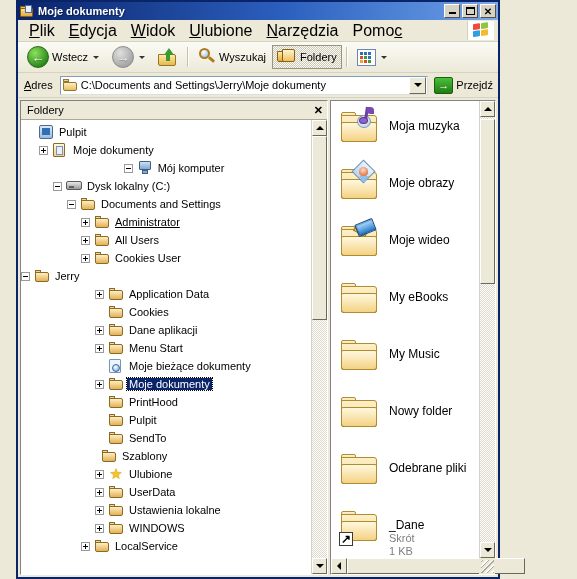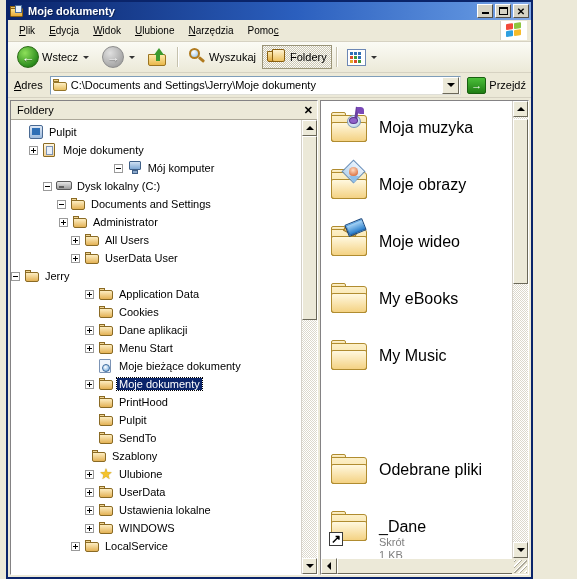--- a/index.html
+++ b/index.html
@@ -4,21 +4,21 @@
 <style>
   html,body{margin:0;padding:0;}
   body{
     width:577px;height:579px;overflow:hidden;
     font-family:"Liberation Sans",sans-serif;
     font-size:11px;
     background:#ece9d8;
     -webkit-font-smoothing:none;
   }
   .window{
-    position:absolute;left:6px;top:0;width:527px;height:579px;
+    position:absolute;left:16px;top:0;width:484px;height:579px;
     box-sizing:border-box;
     border:2px solid #0a246a;
     background:#ece9d8;
     display:flex;flex-direction:column;
   }
   
   .titlebar{
     height:18px;flex:0 0 18px;
     background:linear-gradient(to right,#0a246a 0%,#2b5fbe 55%,#5b8fdc 88%,#84aae8 100%);
     display:flex;align-items:center;padding:0 1px 0 2px;
@@ -41,21 +41,21 @@
   }
   .winbtn .min{width:7px;height:2px;background:#000;position:absolute;bottom:3px;left:4px;}
   .winbtn .max{width:9px;height:8px;border:1px solid #000;border-top-width:2px;box-sizing:border-box;}
   .winbtn .cl{font-size:10px;font-weight:bold;line-height:11px;}
   
   .menubar{
     height:21px;flex:0 0 21px;display:flex;align-items:center;
     background:#ece9d8;border-bottom:1px solid #d6d2c2;
     position:relative;padding-left:4px;
   }
-  .menu-item{padding:2px 7px;color:#000;font-size:10px;white-space:nowrap;}
+  .menu-item{padding:2px 7px;color:#000;font-size:16px;white-space:nowrap;}
   .menu-item u{text-decoration:underline;}
   .winflag{
     position:absolute;right:4px;top:1px;width:26px;height:19px;
     background:#fff;border-left:1px solid #d6d2c2;
     display:flex;align-items:center;justify-content:center;
   }
   .flag{width:17px;height:15px;position:relative;transform:skewY(-7deg);}
   .flag i{position:absolute;width:7px;height:6px;display:block;border-radius:1px;}
   .flag .q1{left:0;top:0;background:#f14a3b;}
   .flag .q2{left:8px;top:0;background:#8ec63f;}
@@ -209,21 +209,21 @@
   .ov-vid .film{position:absolute;left:3px;top:2px;width:19px;height:13px;background:linear-gradient(#5ea8e8,#1b62b0);border:1px solid #14447c;box-sizing:border-box;transform:rotate(-22deg);border-radius:1px;}
   .ov-vid .film:after{content:"";position:absolute;left:1px;top:1px;width:16px;height:9px;background:linear-gradient(#a8d4f5,#2b7fcc);}
   .ov-vid .pen{position:absolute;left:0px;top:11px;width:14px;height:4px;background:linear-gradient(#ffd88a,#e2a937);border:1px solid #9c7320;box-sizing:border-box;transform:rotate(28deg);}
   .ov-lnk{
     position:absolute;left:0px;bottom:0px;width:14px;height:14px;
     background:#fff;border:1px solid #3a3a3a;box-sizing:border-box;z-index:6;
     display:flex;align-items:center;justify-content:center;
   }
   .ov-lnk .a{font-size:12px;line-height:11px;color:#000;transform:rotate(0deg);font-weight:bold;}
   .ftext{padding-top:12px;min-width:0;}
-  .fname{font-size:16px;color:#000;white-space:nowrap;}
+  .fname{font-size:12px;color:#000;white-space:nowrap;}
   .fsub{font-size:11px;color:#7f7f7f;white-space:nowrap;line-height:13px;}
   .hsbwrap{height:16px;flex:0 0 16px;display:flex;background:#ece9d8;}
   .hbtn{width:16px;flex:0 0 16px;background:#ece9d8;border:1px solid;border-color:#fff #6b6859 #6b6859 #fff;display:flex;align-items:center;justify-content:center;box-sizing:border-box;}
   .lft{width:0;height:0;border-top:4px solid transparent;border-bottom:4px solid transparent;border-right:4px solid #000;}
   .rgt{width:0;height:0;border-top:4px solid transparent;border-bottom:4px solid transparent;border-left:4px solid #000;}
   .htrack{flex:1;position:relative;background-image:linear-gradient(45deg,#fff 25%,#dcd8cc 25%,#dcd8cc 50%,#fff 50%,#fff 75%,#dcd8cc 75%);background-size:2px 2px;}
   .hthumb{position:absolute;top:0;bottom:0;background:#ece9d8;border:1px solid;border-color:#fff #6b6859 #6b6859 #fff;box-sizing:border-box;}
   .grip{width:16px;flex:0 0 16px;background:#ece9d8;position:relative;overflow:hidden;}
   .grip:after{content:"";position:absolute;right:1px;bottom:1px;width:13px;height:13px;
     background:repeating-linear-gradient(135deg,#fff 0 1px,#aca899 1px 2px,transparent 2px 4px);}
@@ -397,21 +397,21 @@
             <div class="trow" style="padding-left: 46px;">
               <span class="tog">
                 <i class="h"></i>
               </span>
               <span class="tico">
                 <i class="folt"></i>
                 <i class="fol"></i>
               </span>
               <span class="tlabel">Documents and Settings</span>
             </div>
-            <div class="trow" style="padding-left: 48px;">
+            <div class="trow" style="padding-left: 60px; text-decoration: underline;">
               <span class="tog">
                 <i class="h"></i>
                 <i class="v"></i>
               </span>
               <span class="tico">
                 <i class="folt"></i>
                 <i class="fol"></i>
               </span>
               <span class="tlabel">Administrator</span>
             </div>
@@ -428,21 +428,21 @@
             </div>
             <div class="trow" style="padding-left: 60px;">
               <span class="tog">
                 <i class="h"></i>
                 <i class="v"></i>
               </span>
               <span class="tico">
                 <i class="folt"></i>
                 <i class="fol"></i>
               </span>
-              <span class="tlabel">UserData User</span>
+              <span class="tlabel">Cookies User</span>
             </div>
             <div class="trow" style="">
               <span class="tog">
                 <i class="h"></i>
               </span>
               <span class="tico">
                 <i class="folt"></i>
                 <i class="fol"></i>
               </span>
               <span class="tlabel">Jerry</span>
@@ -677,20 +677,32 @@
             <div class="fitem" style="top: 234px;">
               <span class="ficon">
                 <span class="fbase">
                   <i class="ftab"></i>
                   <i class="fback"></i>
                   <i class="ffront"></i>
                 </span>
               </span>
               <span class="ftext">
                 <div class="fname">My Music</div>
+              </span>
+            </div>
+            <div class="fitem" style="top: 291px;">
+              <span class="ficon">
+                <span class="fbase">
+                  <i class="ftab"></i>
+                  <i class="fback"></i>
+                  <i class="ffront"></i>
+                </span>
+              </span>
+              <span class="ftext">
+                <div class="fname">Nowy folder</div>
               </span>
             </div>
             <div class="fitem" style="top: 348px;">
               <span class="ficon">
                 <span class="fbase">
                   <i class="ftab"></i>
                   <i class="fback"></i>
                   <i class="ffront"></i>
                 </span>
               </span>

